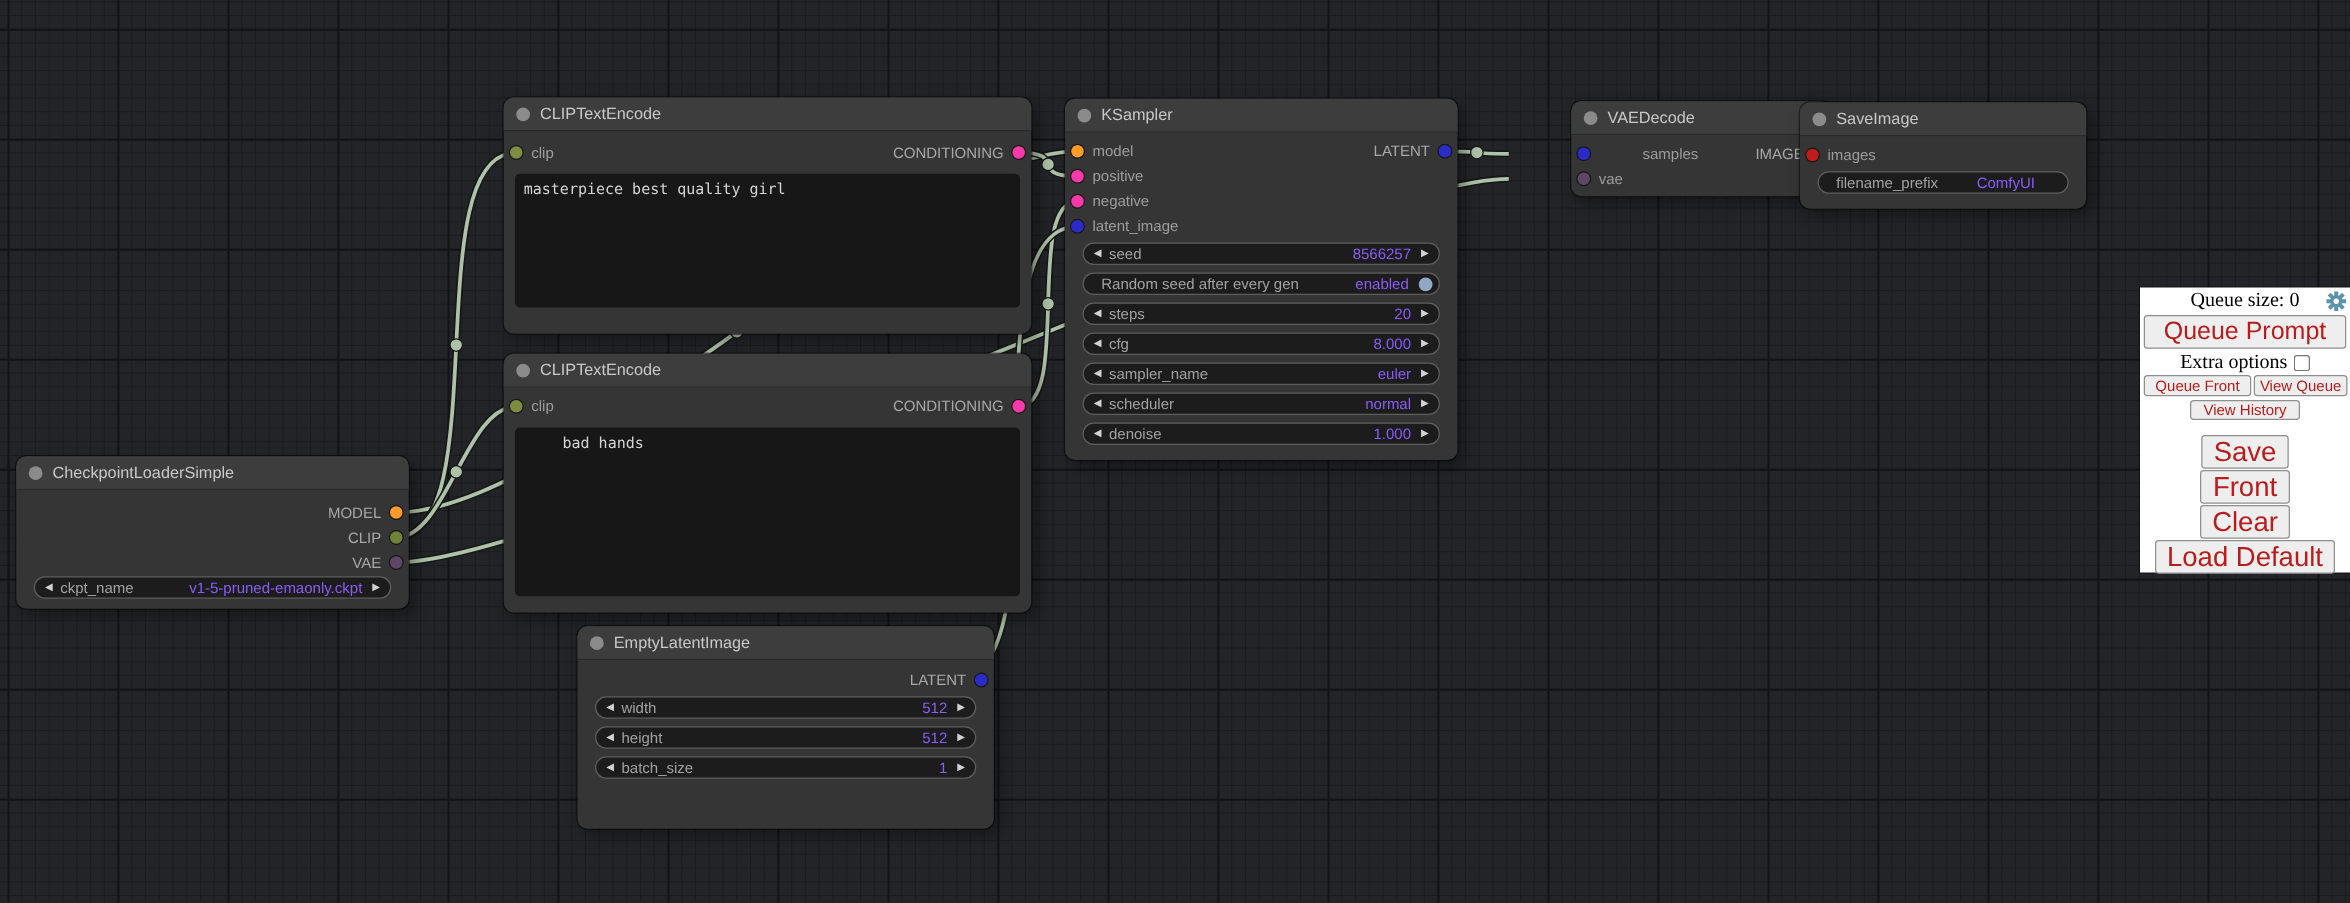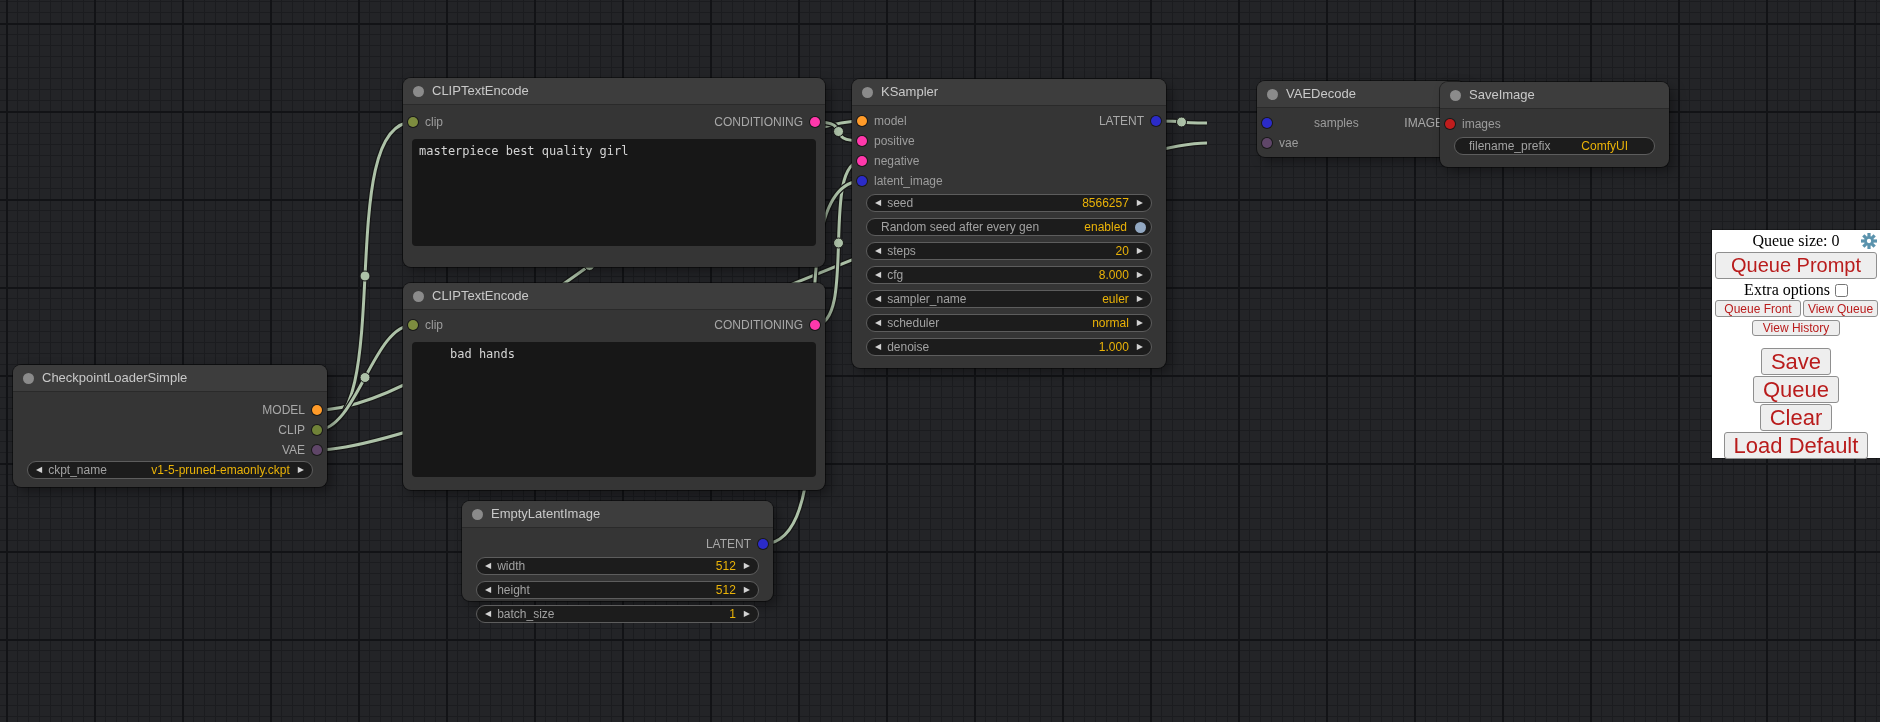--- a/index.html
+++ b/index.html
@@ -40,21 +40,21 @@
   .port.out .plabel{margin-right:22px;}
 
   .widget{position:absolute;left:14px;right:14px;height:18px;background:#1c1c1c;
           border:1px solid #5d5d5d;border-radius:10px;font-size:12px;color:#a2a2a2;
           display:flex;align-items:center;box-sizing:border-box;white-space:nowrap;}
   .warr{color:#d2d2d2;font-size:8px;line-height:18px;}
   .warr.l{padding-left:8px;}
   .warr.r{padding-right:8px;}
   .wlabel{margin-left:6px;}
   .widget.noarrow .wlabel{margin-left:14px;}
-  .wval{margin-left:auto;color:#eab308;margin-right:8px;}
+  .wval{margin-left:auto;color:#8b5cf6;margin-right:8px;}
   .widget.plain .wval{margin-right:26px;}
   .wtoggle{width:11px;height:11px;border-radius:50%;margin-right:5px;flex:0 0 auto;}
 
   .nta{position:absolute;left:9px;right:9px;background:#171717;border-radius:4px;
        font-family:"DejaVu Sans Mono",monospace;font-size:12px;color:#d4d4d4;
        padding:5px 7px;box-sizing:border-box;white-space:pre-wrap;overflow:hidden;}
 
   .menu{position:absolute;left:1712px;top:230px;width:168px;height:228px;background:#ffffff;
         color:#000;font-family:"Liberation Serif",serif;font-size:16px;z-index:5;
         display:flex;flex-direction:column;align-items:center;box-shadow:0 0 0 1px rgba(0,0,0,.3);}
@@ -204,21 +204,21 @@
         <div class="node-title">
           <span class="tdot"></span>
           <span class="ttext">SaveImage</span>
         </div>
         <div class="port in" style="top: 33px;"><span class="pdot" style="background: rgb(191, 29, 29);"></span><span class="plabel">images</span></div>
         <div class="widget noarrow plain" style="top: 55px;">
           <span class="wlabel">filename_prefix</span>
           <span class="wval">ComfyUI</span>
         </div>
       </div>
-      <div class="node" style="left: 462px; top: 501px; width: 311px; height: 100px;">
+      <div class="node" style="left: 462px; top: 501px; width: 311px; height: 162px; padding-left: 22px;">
         <div class="node-title">
           <span class="tdot"></span>
           <span class="ttext">EmptyLatentImage</span>
         </div>
         <div class="port out" style="top: 34px;"><span class="plabel">LATENT</span><span class="pdot" style="background: rgb(43, 43, 200);"></span></div>
         <div class="widget" style="top: 56px;">
           <span class="warr l">◀</span>
           <span class="wlabel">width</span>
           <span class="wval">512</span>
           <span class="warr r">▶</span>
@@ -260,17 +260,17 @@
     <span>Extra options</span>
     <input type="checkbox" style="">
   </div>
   <div class="btn-row">
     <button>Queue Front</button>
     <button>View Queue</button>
   </div>
   <button class="view-history">View History</button>
   <div class="big-btns">
     <button>Save</button>
-    <button>Queue</button>
+    <button>Front</button>
     <button>Clear</button>
     <button>Load Default</button>
   </div>
 </div>
 
 </body></html>

